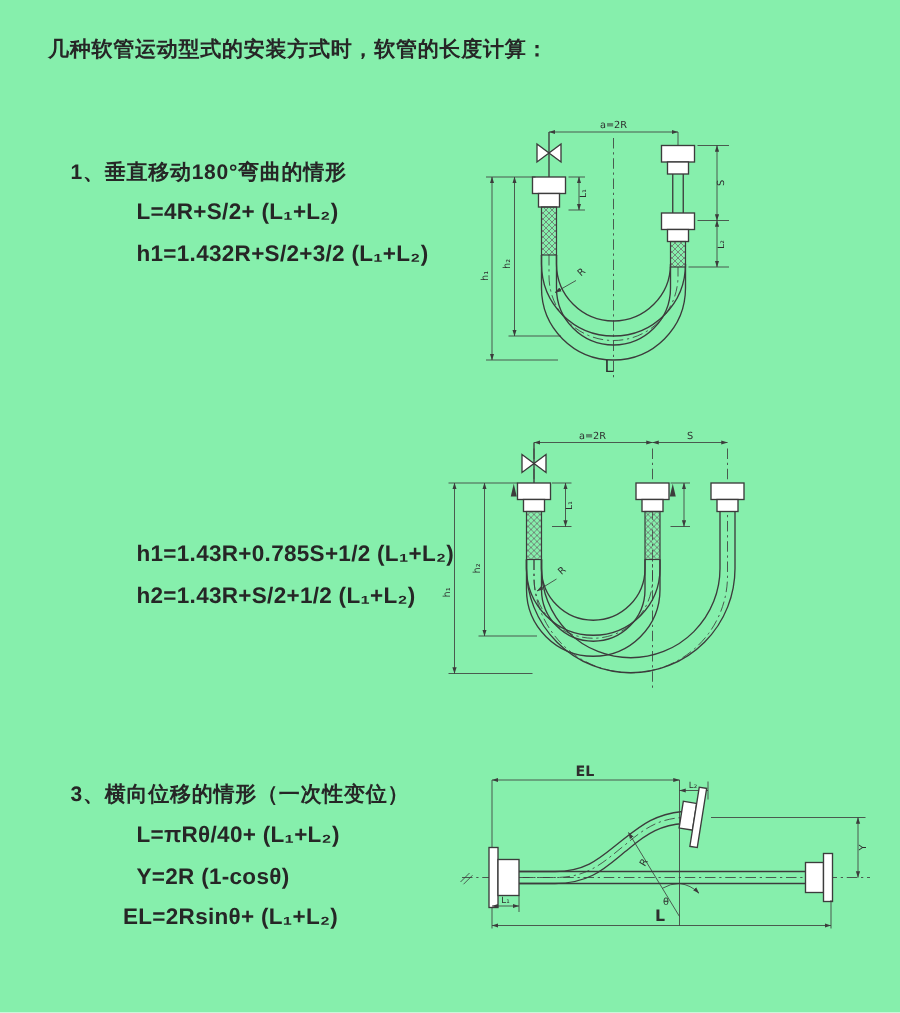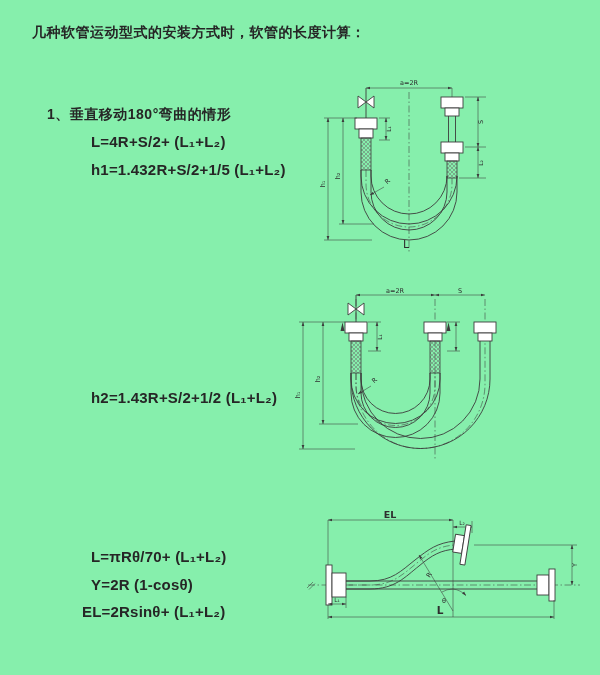--- a/index.html
+++ b/index.html
@@ -32,25 +32,27 @@
       <pattern id="hatch" width="4" height="4" patternUnits="userSpaceOnUse">
         <path d="M0,0 L4,4 M4,0 L0,4" stroke="#6a6a6a" stroke-width="0.5"></path>
       </pattern>
     </defs>
   </svg>
 
   <div class="title">几种软管运动型式的安装方式时，软管的长度计算：</div>
 
   <div class="sec-heading" style="left:47px;top:106px">1、垂直移动180°弯曲的情形</div>
   <div class="formula" style="left:67px;top:133px">L=4R+S/2+ (L₁+L₂)</div>
-  <div class="formula" style="left:67px;top:161px">h1=1.432R+S/2+1/5 (L₁+L₂)</div>
-
+  <div class="formula" style="left:67px;top:161px">h1=1.432R+S/2+3/2 (L₁+L₂)</div>
+
+  <div class="formula" style="left:67px;top:361px">h1=1.43R+0.785S+1/2 (L₁+L₂)</div>
   <div class="formula" style="left:67px;top:389px">h2=1.43R+S/2+1/2 (L₁+L₂)</div>
 
-  <div class="formula" style="left:67px;top:548px">L=πRθ/70+ (L₁+L₂)</div>
+  <div class="sec-heading" style="left:47px;top:521px">3、横向位移的情形（一次性变位）</div>
+  <div class="formula" style="left:67px;top:548px">L=πRθ/40+ (L₁+L₂)</div>
   <div class="formula" style="left:67px;top:576px">Y=2R (1-cosθ)</div>
   <div class="formula" style="left:58px;top:603px">EL=2Rsinθ+ (L₁+L₂)</div>
 
   <svg class="diag" style="left:300px;top:68px" width="210" height="195" viewBox="0 0 210 195">
     <path class="cl" d="M109,24 V186"></path>
 
     <g>
       <path class="dim" d="M66,20 H152" marker-start="url(#arr)" marker-end="url(#arr)"></path>
       <path class="dim" d="M152,20 V29"></path>
       <text class="lbl" x="109" y="17" text-anchor="middle">a=2R</text>

